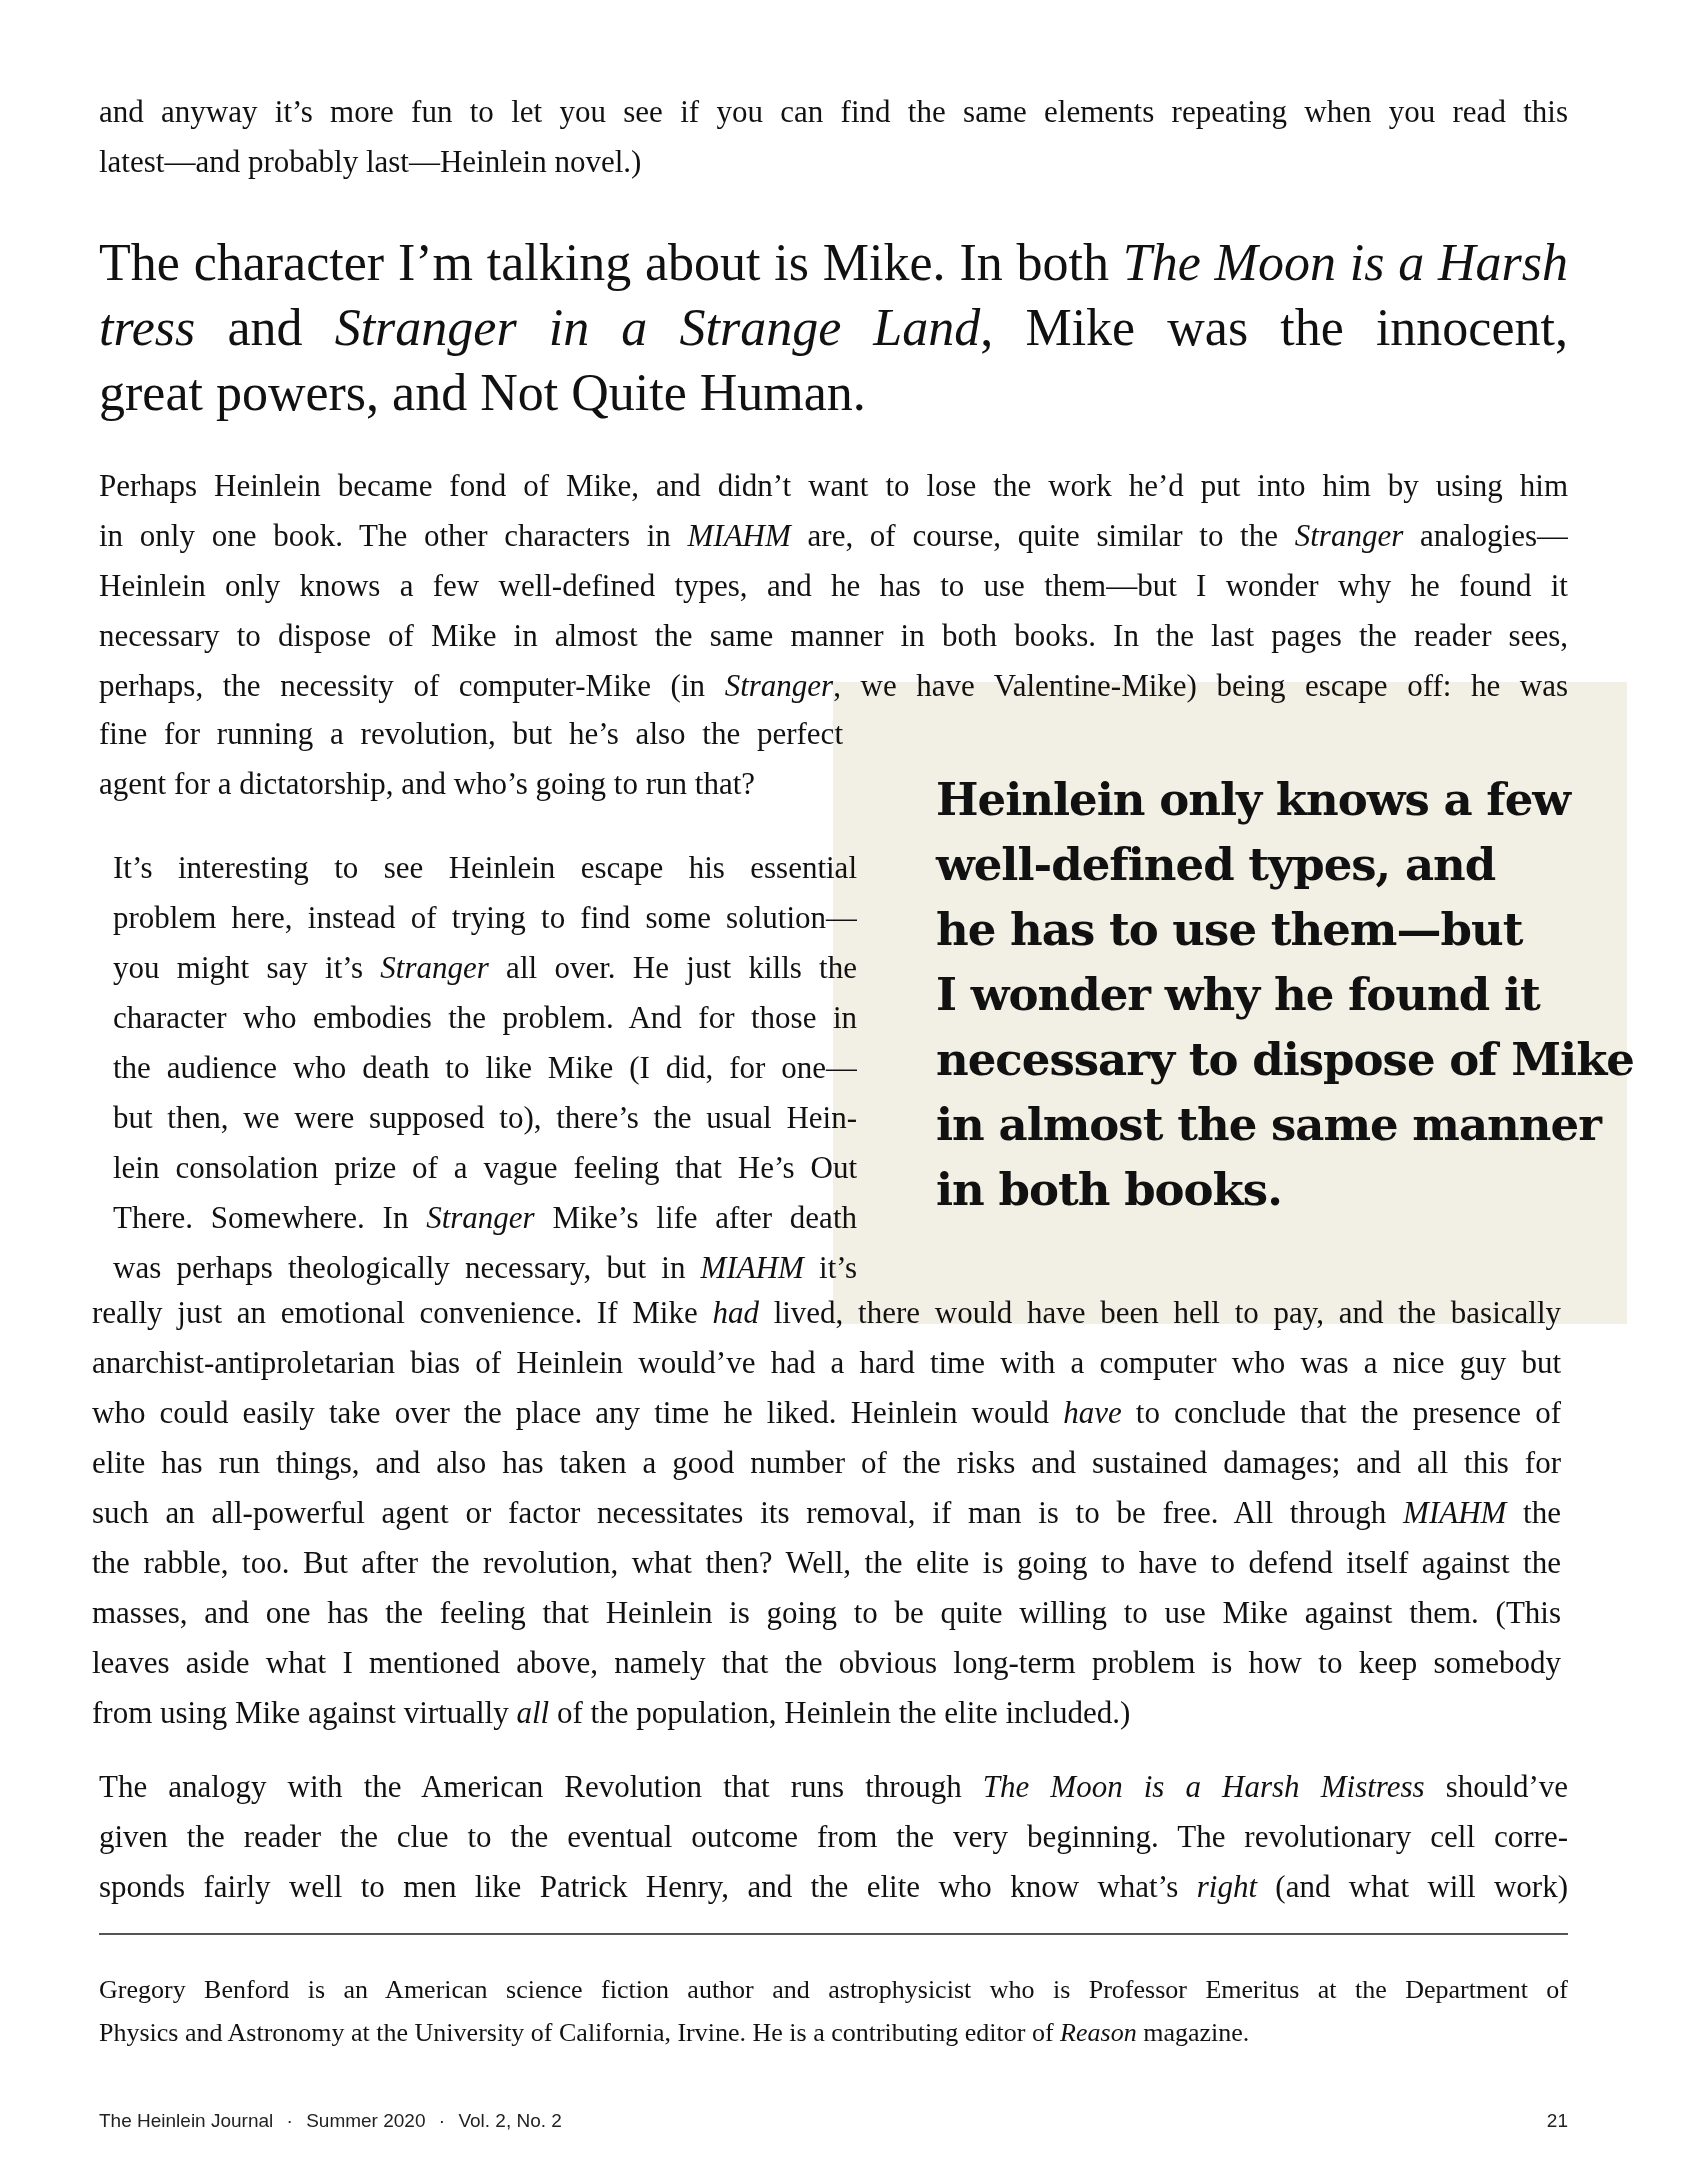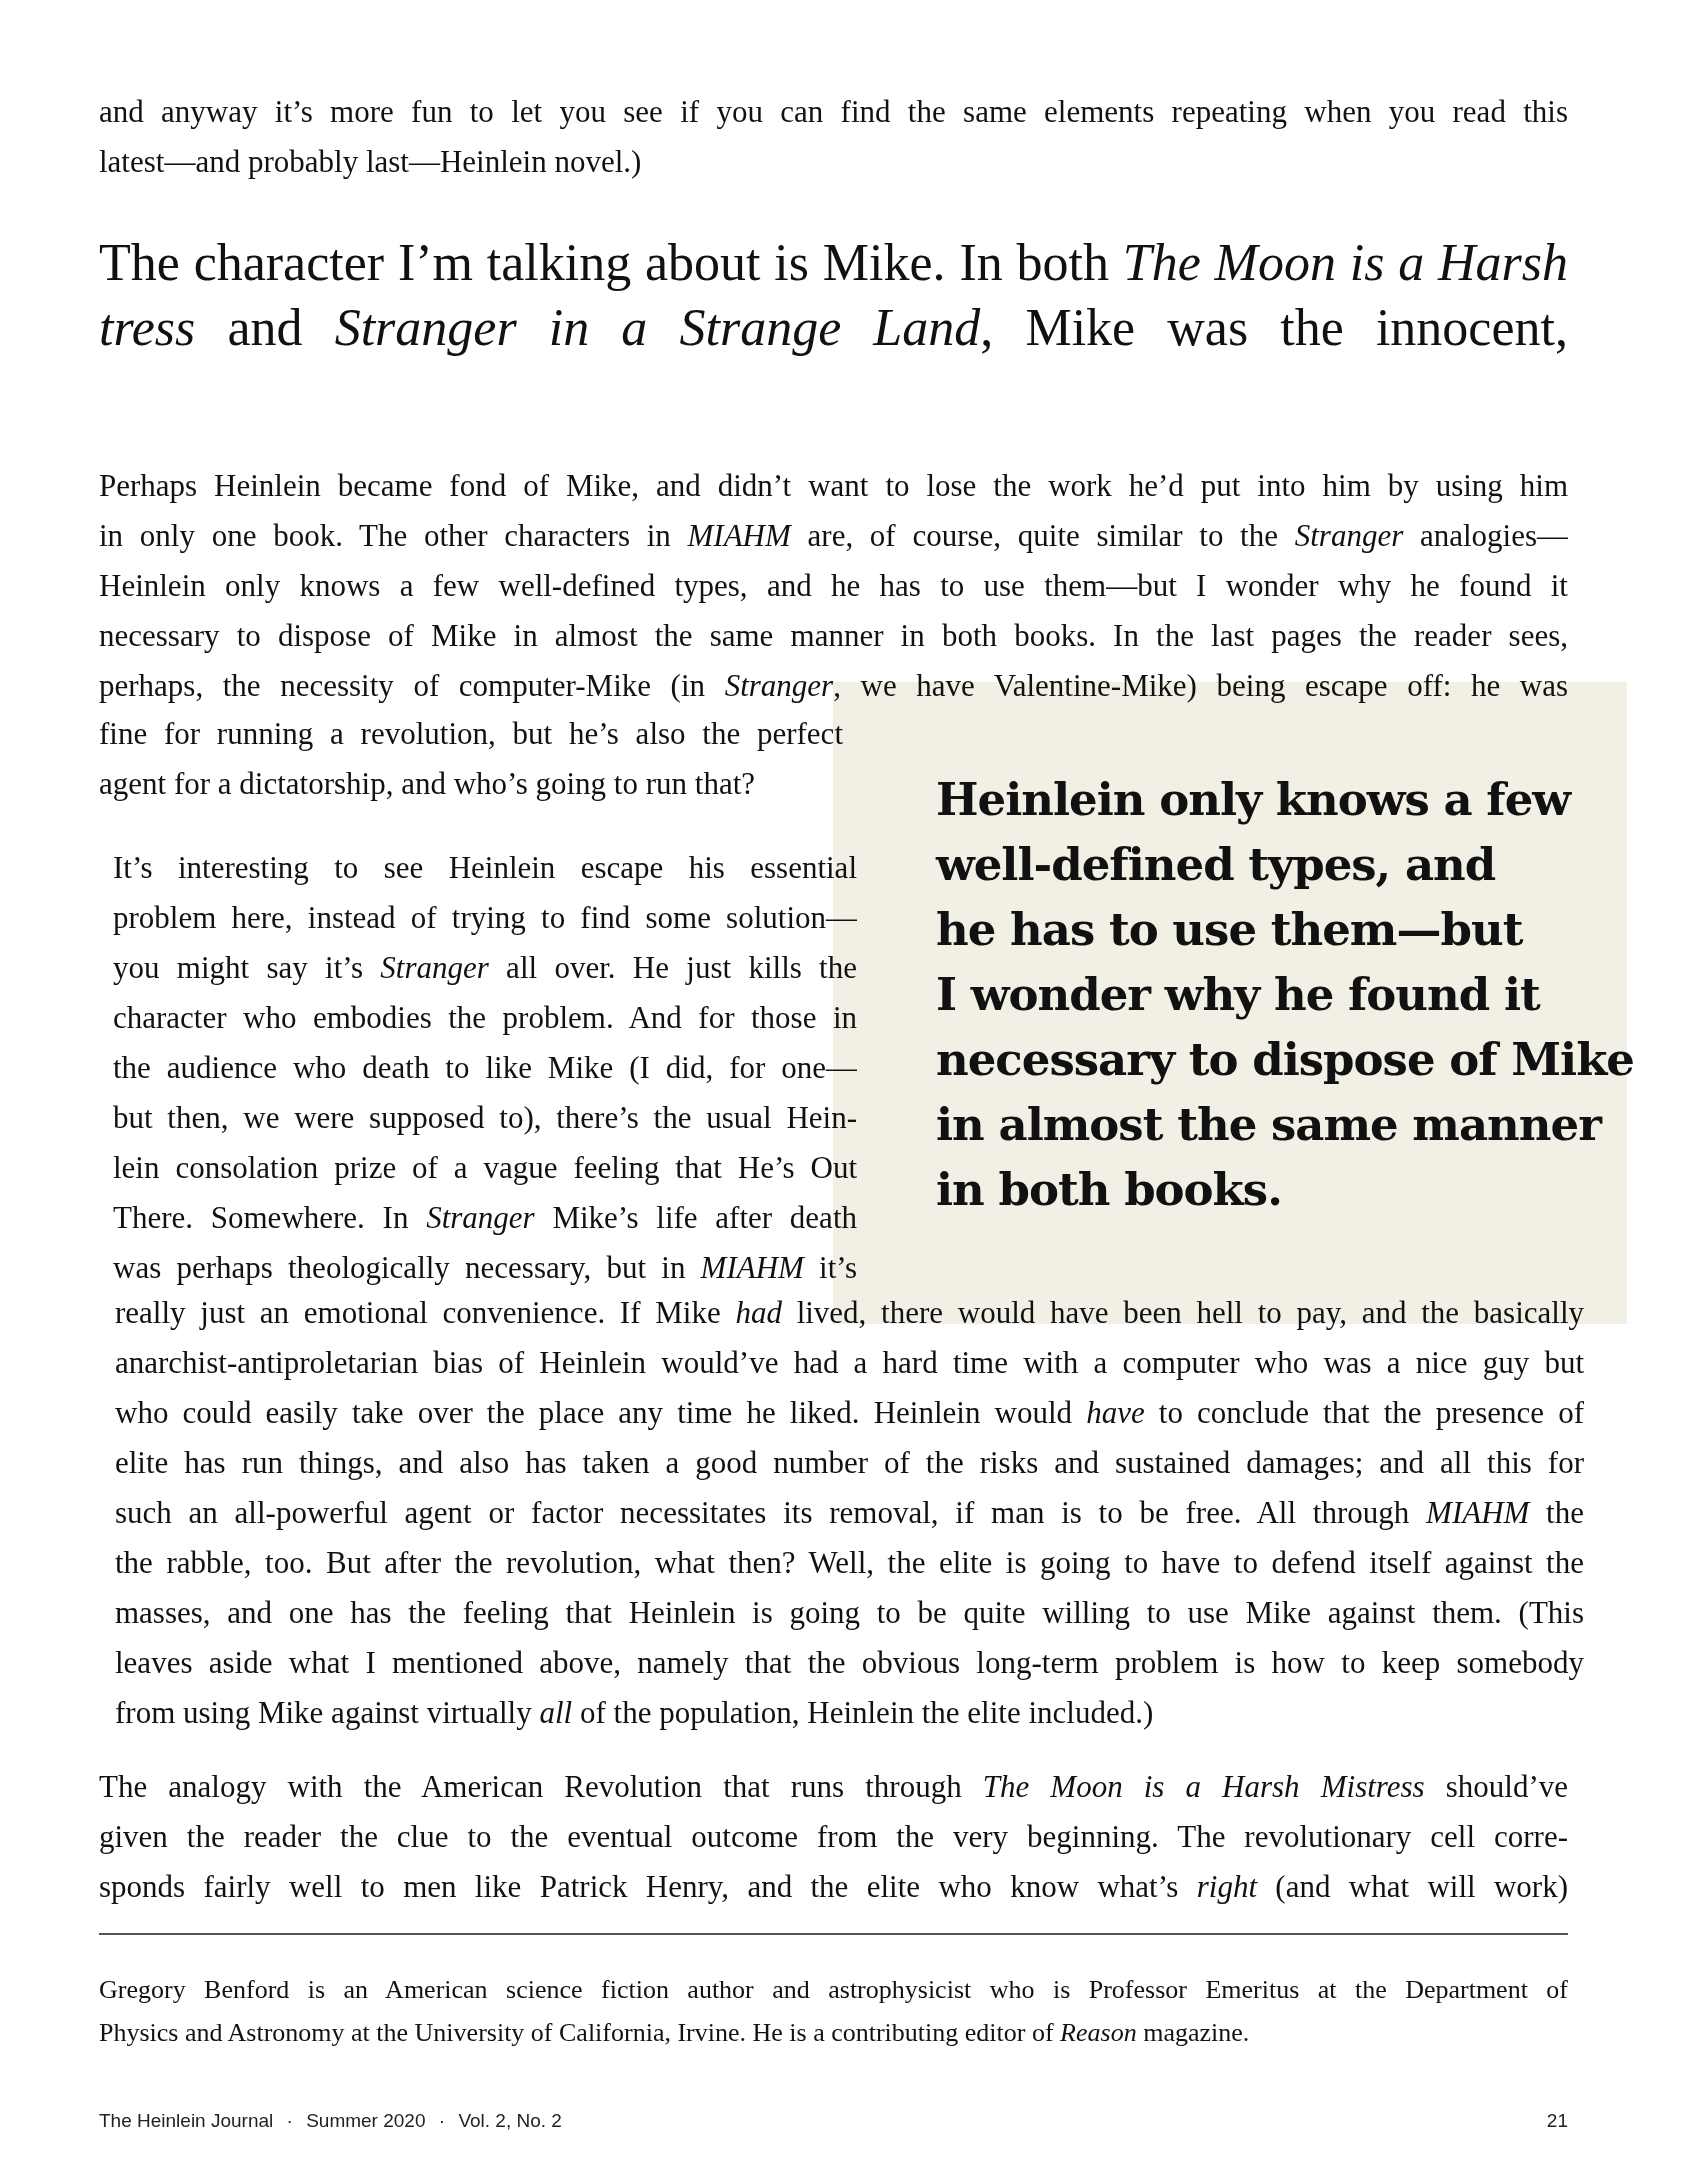--- a/index.html
+++ b/index.html
@@ -25,20 +25,21 @@
 <div class="abs pull-box" style="left:833px; top:682px; width:794px; height:642px;"></div>
 
 <div class="abs serif body-text" style="left:99px; top:87px; width:1469px;">
   <span class="jline">and anyway it’s more fun to let you see if you can find the same elements repeating when you read this</span>
   <span class="line">latest—and probably last—Heinlein novel.)</span>
 </div>
 
 <div class="abs serif subhead" style="left:99px; top:230px; width:1469px;">
   <span class="jline"><span>The character I’m talking about is Mike. In both </span><em>The Moon is a Harsh Mis-</em></span>
   <span class="jline"><em>tress</em><span> and </span><em>Stranger in a Strange Land</em><span>, Mike was the innocent, possessed of</span></span>
+  <span class="line">great powers, and Not Quite Human.</span>
 </div>
 
 <div class="abs serif body-text" style="left:99px; top:461px; width:1469px;">
   <span class="jline">Perhaps Heinlein became fond of Mike, and didn’t want to lose the work he’d put into him by using him</span>
   <span class="jline"><span>in only one book. The other characters in </span><em>MIAHM</em><span> are, of course, quite similar to the </span><em>Stranger</em><span> analogies—</span></span>
   <span class="jline">Heinlein only knows a few well-defined types, and he has to use them—but I wonder why he found it</span>
   <span class="jline">necessary to dispose of Mike in almost the same manner in both books. In the last pages the reader sees,</span>
   <span class="jline"><span>perhaps, the necessity of computer-Mike (in </span><em>Stranger</em><span>, we have Valentine-Mike) being escape off: he was</span></span>
 </div>
 <div class="abs serif body-text" style="left:99px; top:709px; width:744px;">
@@ -51,21 +52,21 @@
   <span class="jline">problem here, instead of trying to find some solution—</span>
   <span class="jline"><span>you might say it’s </span><em>Stranger</em><span> all over. He just kills the</span></span>
   <span class="jline">character who embodies the problem. And for those in</span>
   <span class="jline">the audience who death to like Mike (I did, for one—</span>
   <span class="jline">but then, we were supposed to), there’s the usual Hein-</span>
   <span class="jline">lein consolation prize of a vague feeling that He’s Out</span>
   <span class="jline"><span>There. Somewhere. In </span><em>Stranger</em><span> Mike’s life after death</span></span>
   <span class="jline"><span>was perhaps theologically necessary, but in </span><em>MIAHM</em><span> it’s</span></span>
 </div>
 
-<div class="abs serif body-text" style="left:115px; top:1288px; width:1469px;">
+<div class="abs serif body-text" style="left:92px; top:1288px; width:1469px;">
   <span class="jline"><span>really just an emotional convenience. If Mike </span><em>had</em><span> lived, there would have been hell to pay, and the basically</span></span>
   <span class="jline">anarchist-antiproletarian bias of Heinlein would’ve had a hard time with a computer who was a nice guy but</span>
   <span class="jline"><span>who could easily take over the place any time he liked. Heinlein would </span><em>have</em><span> to conclude that the presence of</span></span>
   <span class="jline">elite has run things, and also has taken a good number of the risks and sustained damages; and all this for</span>
   <span class="jline"><span>such an all-powerful agent or factor necessitates its removal, if man is to be free. All through </span><em>MIAHM</em><span> the</span></span>
   <span class="jline">the rabble, too. But after the revolution, what then? Well, the elite is going to have to defend itself against the</span>
   <span class="jline">masses, and one has the feeling that Heinlein is going to be quite willing to use Mike against them. (This</span>
   <span class="jline">leaves aside what I mentioned above, namely that the obvious long-term problem is how to keep somebody</span>
   <span class="line"><span>from using Mike against virtually </span><em>all</em><span> of the population, Heinlein the elite included.)</span></span>
 </div>

